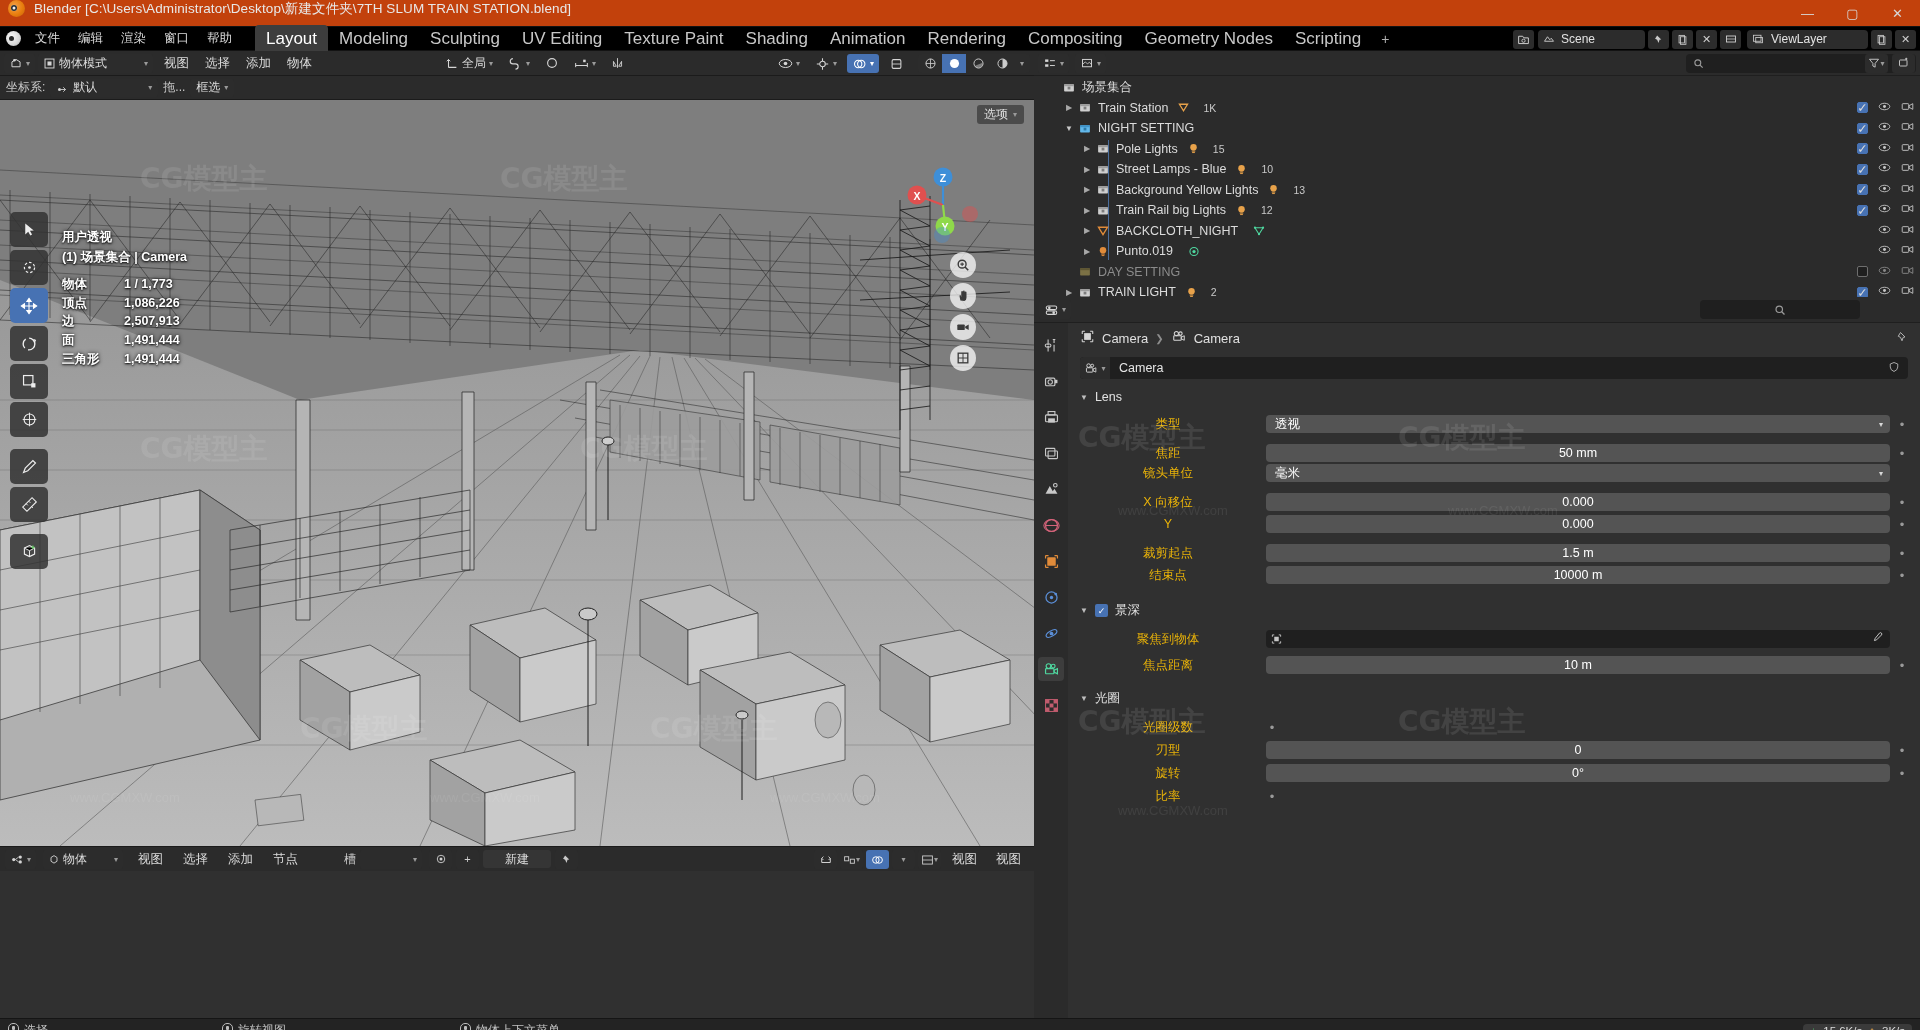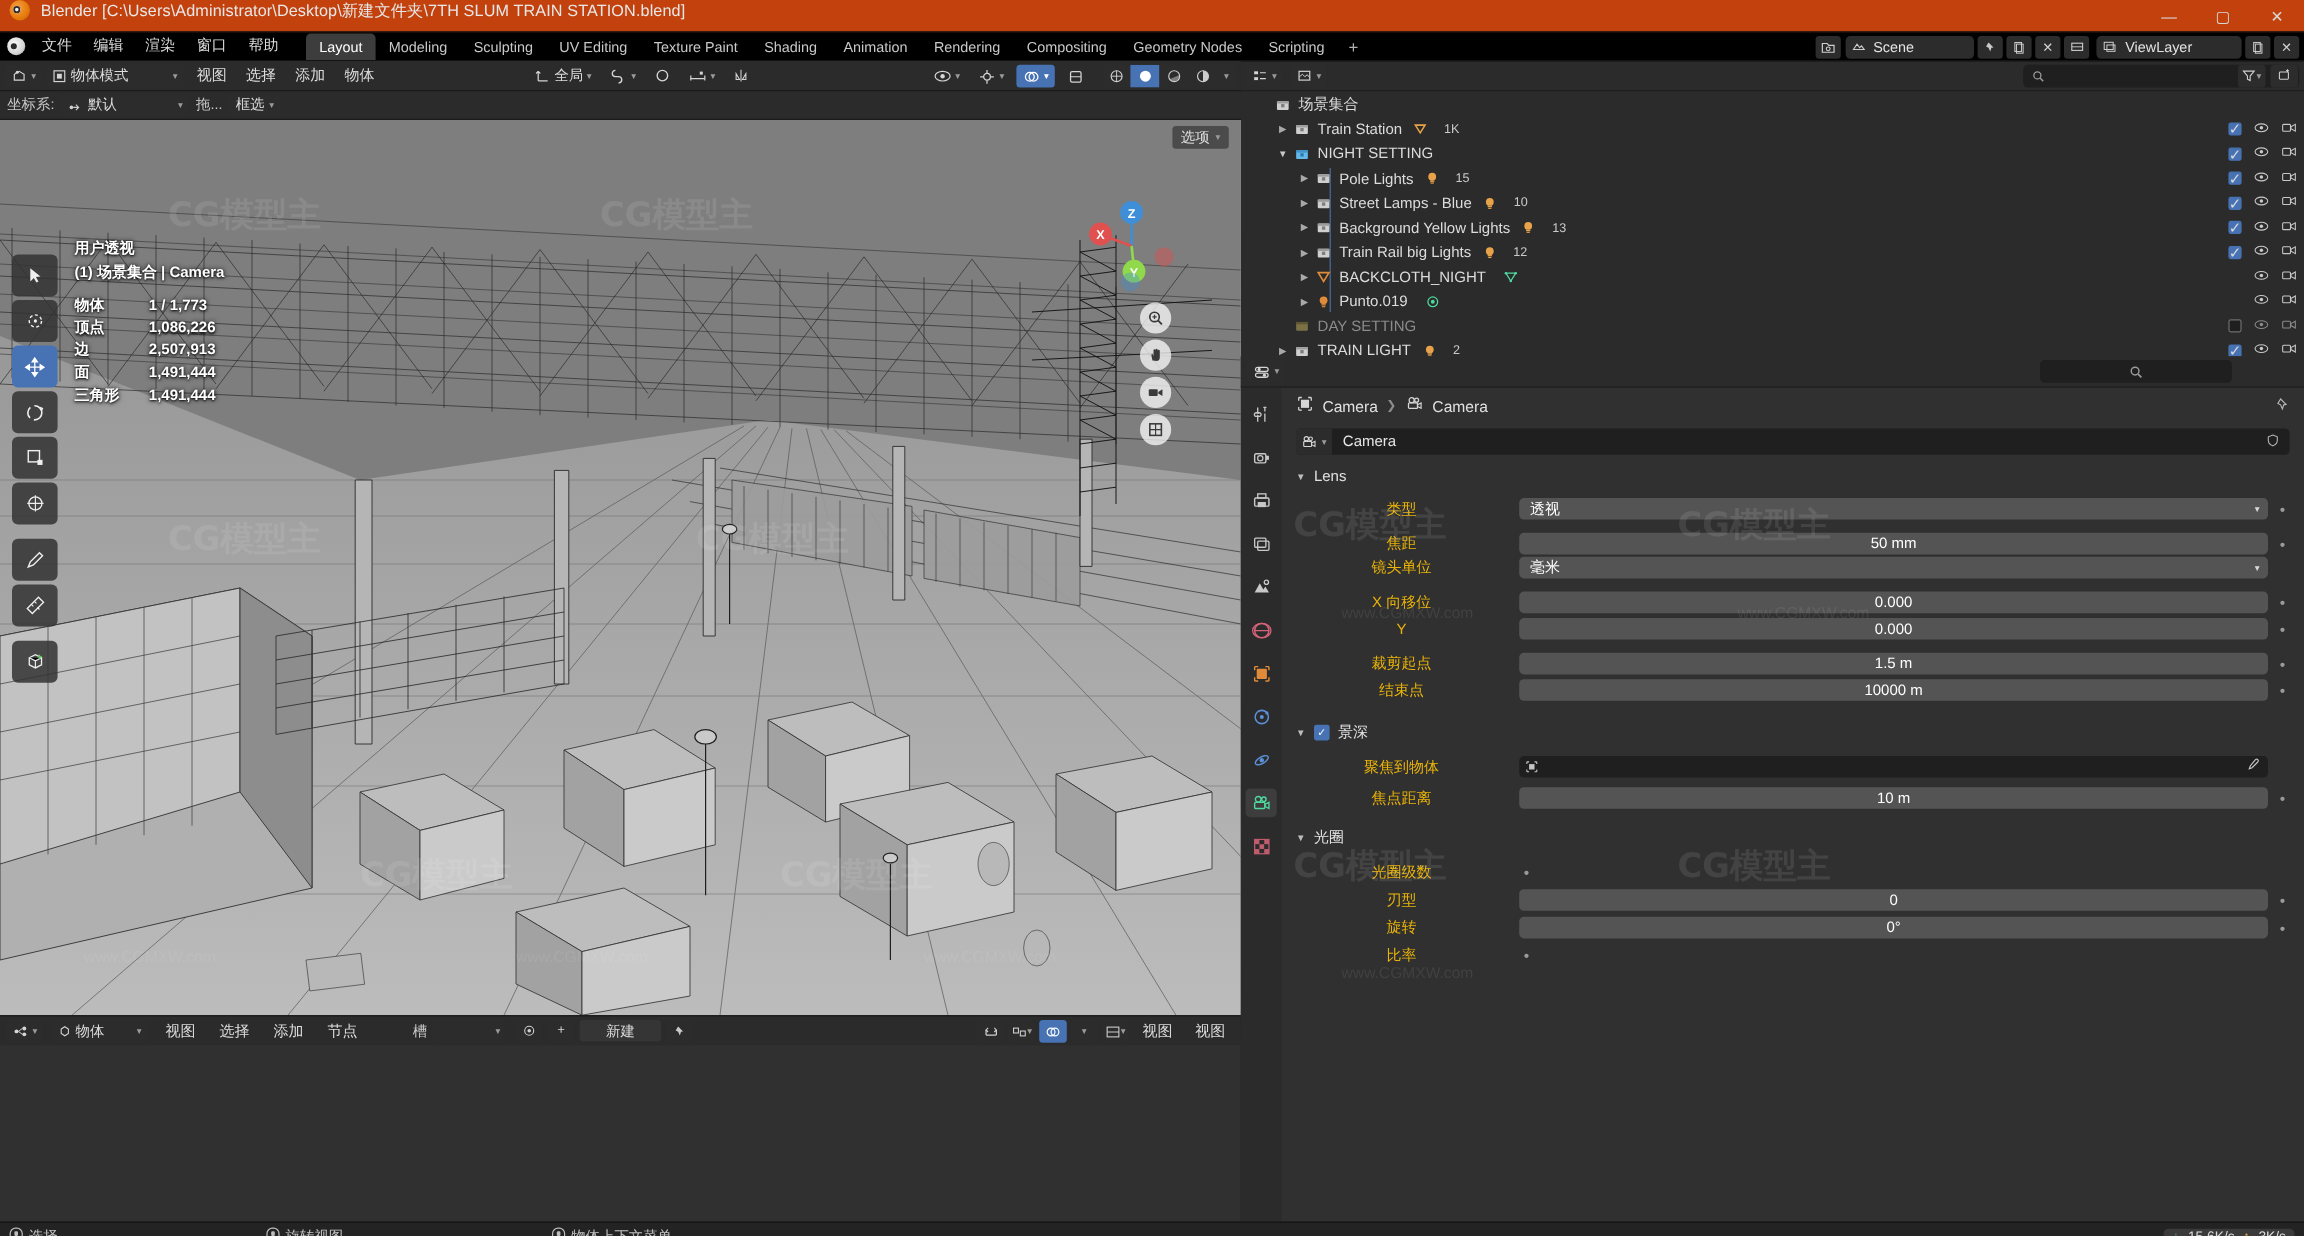--- a/index.html
+++ b/index.html
@@ -22,21 +22,21 @@
 
   
   .topbar { height:24px; background:#000000; display:flex; align-items:center; gap:0;
     border-bottom:1px solid #131313; position:relative; }
   .topbar-logo { width:26px; display:flex; align-items:center; justify-content:center; }
   .tl { width:15px; height:15px; border-radius:50%;
     background:radial-gradient(circle at 38% 38%, #fafafa 0%, #d6d6d6 60%, #9e9e9e 100%); position:relative;}
   .tl::after{content:"";position:absolute;width:5px;height:5px;border-radius:50%;background:#2a2a2a;left:3px;top:5px;}
   .menu-item { font-size:12.5px; padding:3px 9px; color:#dcdcdc; cursor:default; border-radius:3px; }
   .wsp-sep { width:14px; }
-  .wstab { font-size:12px; padding:4px 11px; color:#c8c8c8; border-radius:4px 4px 0 0; }
+  .wstab { font-size:17px; padding:4px 11px; color:#c8c8c8; border-radius:4px 4px 0 0; }
   .wstab.active { background:#3d3d3d; color:#ffffff; }
   .wstab-plus { font-size:14px; color:#b0b0b0; padding:2px 9px; }
 
   .topbar-right { position:absolute; right:0; top:0; height:24px; display:flex; align-items:center; gap:0; padding-right:4px; }
   .scene-blk { display:flex; align-items:center; background:#2c2c2c; border-radius:4px; height:19px; margin-left:4px; }
   .scene-ico { width:21px; display:flex;align-items:center;justify-content:center;color:#cfcfcf;font-size:11px; }
   .scene-name { font-size:12px; padding:0 8px 0 2px; color:#e2e2e2; min-width:86px;}
   .mini-btn { width:21px; height:19px; background:#2c2c2c; border-radius:3px; margin-left:3px;
      display:flex; align-items:center; justify-content:center; color:#cfcfcf; font-size:11px;}
   .vl-blk { display:flex; align-items:center; background:#2c2c2c; border-radius:4px; height:19px; margin-left:6px;}
@@ -67,21 +67,21 @@
      border-bottom:1px solid #1b1b1b; gap:5px; }
   .sublbl { font-size:12px; color:#c8c8c8; }
   .subfield { height:18px; background:#2c2c2c; border-radius:3px; display:flex; align-items:center;
      gap:4px; padding:0 6px; font-size:12px; color:#dedede; }
 
   
   .viewport { position:absolute; left:0; top:49px; width:1034px; height:746px; overflow:hidden;
      background:linear-gradient(170deg,#9a9a9a 0%, #8e8e8e 28%, #a2a2a2 60%, #b4b4b4 100%); }
   .vp-svg { position:absolute; inset:0; }
 
-  .stats { position:absolute; left:62px; top:98px; font-size:12.5px; color:#ffffff;
+  .stats { position:absolute; left:62px; top:128px; font-size:12.5px; color:#ffffff;
      text-shadow:0 0 4px rgba(0,0,0,.85),0 1px 2px rgba(0,0,0,.9); line-height:18.6px; }
   .stats .row { display:flex; }
   .stats .k { width:62px; font-weight:bold;}
   .stats .v { font-weight:bold;}
   .stats .hdr1 { font-weight:bold; margin-bottom:1px;}
   .stats .hdr2 { font-weight:bold; margin-bottom:9px;}
 
   
   .toolcol { position:absolute; left:10px; top:112px; width:38px;
      display:flex; flex-direction:column; gap:3px; z-index:6; }

